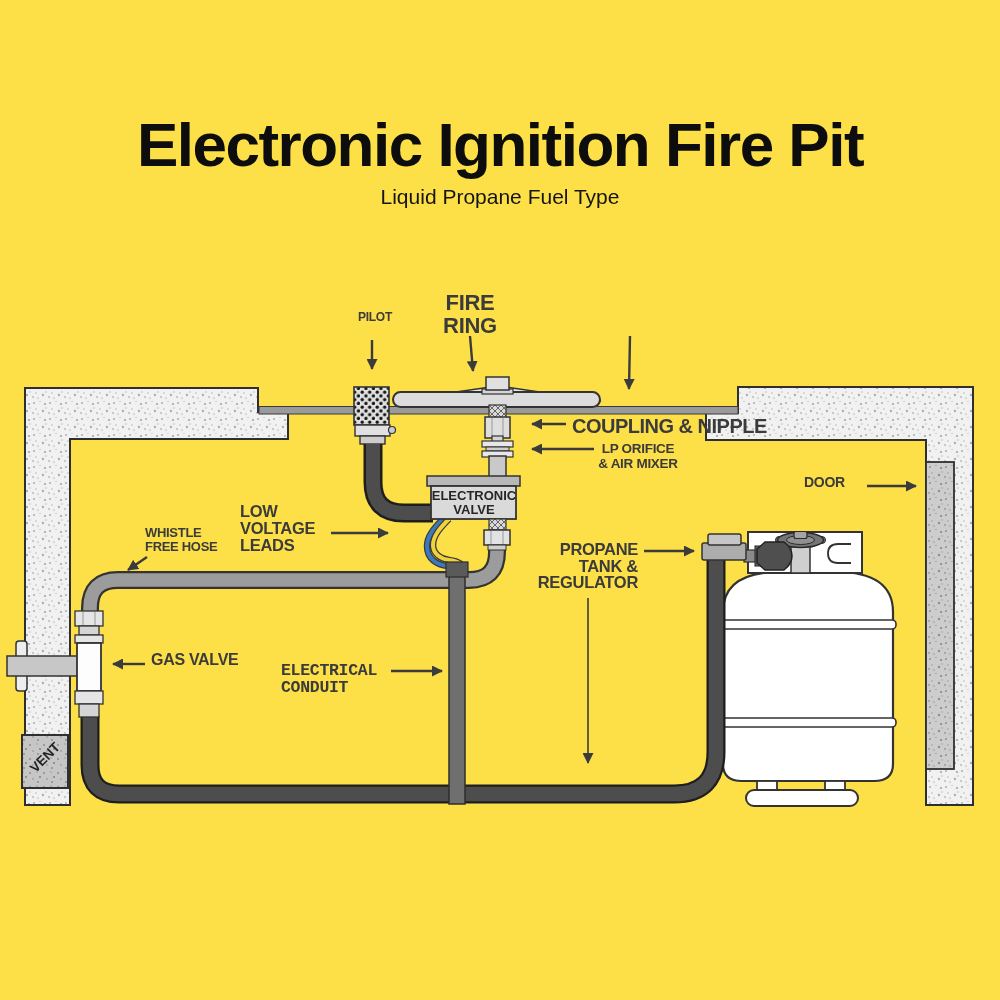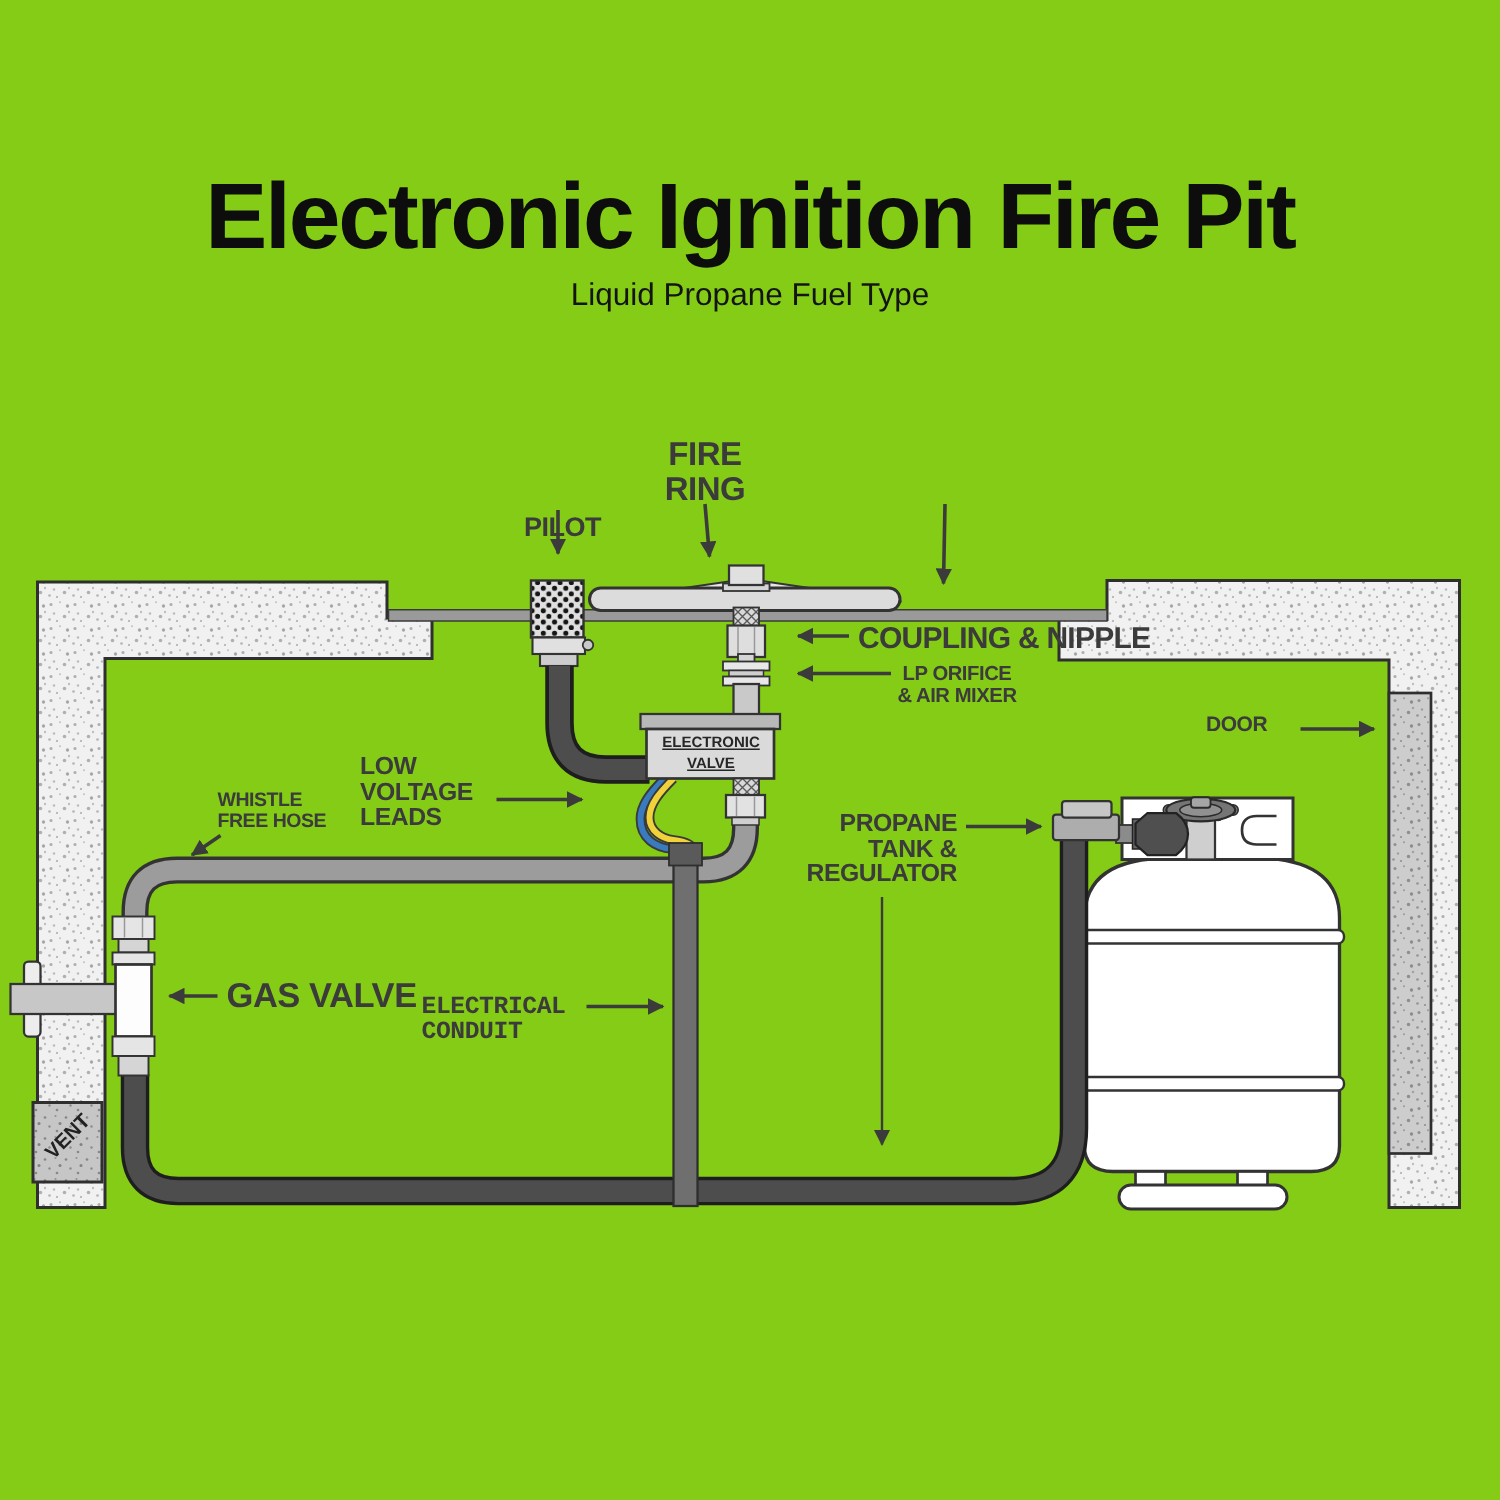--- a/index.html
+++ b/index.html
@@ -1,28 +1,28 @@
 <!DOCTYPE html>
 <html><head>
 <meta charset="utf-8">
 <style>
   html,body{margin:0;padding:0;background:#fff;}
-  #stage{position:relative;width:1000px;height:1000px;background:#84cc16;overflow:hidden;
+  #stage{position:relative;width:1000px;height:1000px;background:#fde047;overflow:hidden;
          font-family:"Liberation Sans",sans-serif;}
   #diagram-svg{position:absolute;left:0;top:0;}
   .title{position:absolute;left:0;top:109px;width:1000px;text-align:center;
          font-weight:bold;font-size:62px;letter-spacing:-1.5px;color:#0d0d0d;}
   .subtitle{position:absolute;left:0;top:185px;width:1000px;text-align:center;
          font-weight:normal;font-size:21px;color:#141414;}
   .lbl{position:absolute;font-weight:bold;color:#3b3b3b;white-space:pre-line;
        line-height:1.04;letter-spacing:-0.3px;}
   .ctr{text-align:center;}
   .rgt{text-align:right;}
   .valve-text{position:absolute;left:430px;top:489px;width:88px;text-align:center;
-       font-weight:bold;font-size:10px;line-height:14px;color:#262626;white-space:pre-line;text-decoration:underline;}
+       font-weight:bold;font-size:13px;line-height:14px;color:#262626;white-space:pre-line;}
   .vent-text{position:absolute;left:13px;top:750px;width:64px;text-align:center;
        font-weight:bold;font-size:13.5px;color:#222;transform:rotate(-45deg);}
 </style>
 </head>
 <body>
 
 <div id="stage">
 
 <svg id="diagram-svg" width="1000" height="1000" viewBox="0 0 1000 1000">
   <defs>
@@ -199,33 +199,33 @@
     <line x1="145" y1="664" x2="113" y2="664" marker-end="url(#ah)"></line>
     <line x1="391" y1="671" x2="442" y2="671" marker-end="url(#ah)"></line>
     <line x1="644" y1="551" x2="694" y2="551" marker-end="url(#ah)"></line>
     <line x1="588" y1="598" x2="588" y2="763" stroke-width="1.6" marker-end="url(#ah)"></line>
   </g>
 </svg>
 
 <div class="title">Electronic Ignition Fire Pit</div>
 <div class="subtitle">Liquid Propane Fuel Type</div>
 
-<div class="lbl ctr" style="left:333px;top:311px;width:84px;font-size:18px;margin-top:31px;">PILOT</div>
+<div class="lbl ctr" style="left:333px;top:311px;width:84px;font-size:12px;">PILOT</div>
 <div class="lbl ctr" style="left:428px;top:292px;width:84px;font-size:22px;">FIRE
 RING</div>
 <div class="lbl" style="left:572px;top:416px;font-size:20px;letter-spacing:-0.5px;">COUPLING &amp; NIPPLE</div>
 <div class="lbl ctr" style="left:578px;top:441px;width:120px;font-size:13.5px;line-height:15px;">LP ORIFICE
 &amp; AIR MIXER</div>
 <div class="lbl" style="left:804px;top:475px;font-size:14px;">DOOR</div>
 <div class="lbl" style="left:240px;top:503px;font-size:16.5px;line-height:17px;">LOW
 VOLTAGE
 LEADS</div>
 <div class="lbl" style="left:145px;top:526px;font-size:13px;line-height:13.5px;">WHISTLE
 FREE HOSE</div>
-<div class="lbl" style="left:151px;top:652px;font-size:23px;">GAS VALVE</div>
+<div class="lbl" style="left:151px;top:652px;font-size:16px;">GAS VALVE</div>
 <div class="lbl" style="left:281px;top:662px;font-size:16.5px;line-height:17px;font-family:Liberation Mono, monospace;">ELECTRICAL
 CONDUIT</div>
 <div class="lbl rgt" style="left:514px;top:541px;width:124px;font-size:16.5px;line-height:16.5px;">PROPANE
 TANK &amp;
 REGULATOR</div>
 <div class="valve-text">ELECTRONIC
 VALVE</div>
 <div class="vent-text">VENT</div>
 
 </div>

